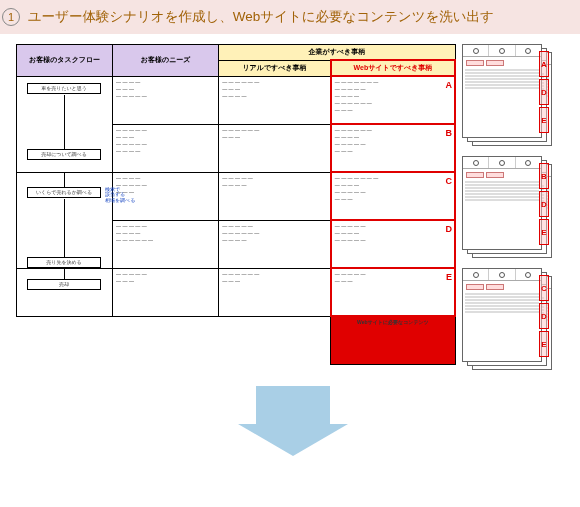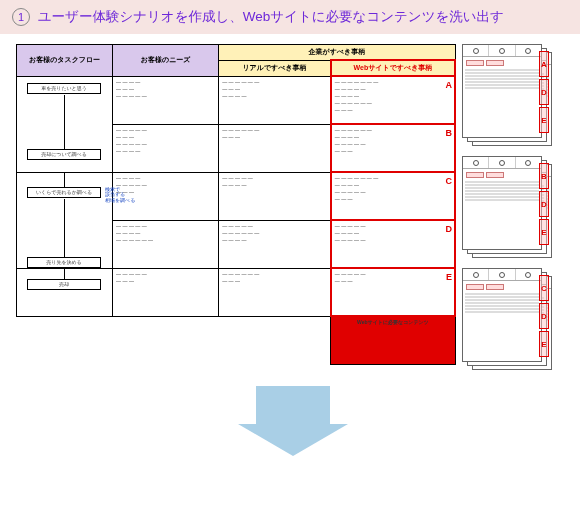--- a/index.html
+++ b/index.html
@@ -1,17 +1,17 @@
 <!DOCTYPE html>
 <html><head>
 <meta charset="utf-8">
 <style>
   * { box-sizing: border-box; margin: 0; padding: 0; }
   body { width: 580px; height: 507px; font-family: "Hiragino Sans", "Meiryo", sans-serif; background: #fff; position: relative; overflow: hidden; }
-  .header { background: #f6e4e2; padding: 8px 12px; font-size: 13.5px; color: #6d28d9; }
+  .header { background: #f6e4e2; padding: 8px 2px; font-size: 13.5px; color: #a16207; }
   .circled { display: inline-block; width: 18px; height: 18px; border: 1px solid #888; border-radius: 50%; text-align: center; line-height: 16px; font-size: 11px; margin-right: 4px; }
   .content { padding: 10px 10px 0 16px; position: relative; }
   .mainwrap { display: flex; gap: 6px; align-items: flex-start; }
   table.main { border-collapse: collapse; width: 440px; font-size: 6px; }
   table.main th { border: 1px solid #000; padding: 2px; text-align: center; font-weight: bold; font-size: 7px; }
   th.taskflow { background: #d9c8ec; width: 96px; }
   th.needs { background: #d9c8ec; width: 106px; }
   th.company { background: #fff1b8; }
   th.real { background: #fff1b8; width: 112px; }
   th.web { background: #fff1b8; width: 124px; }

